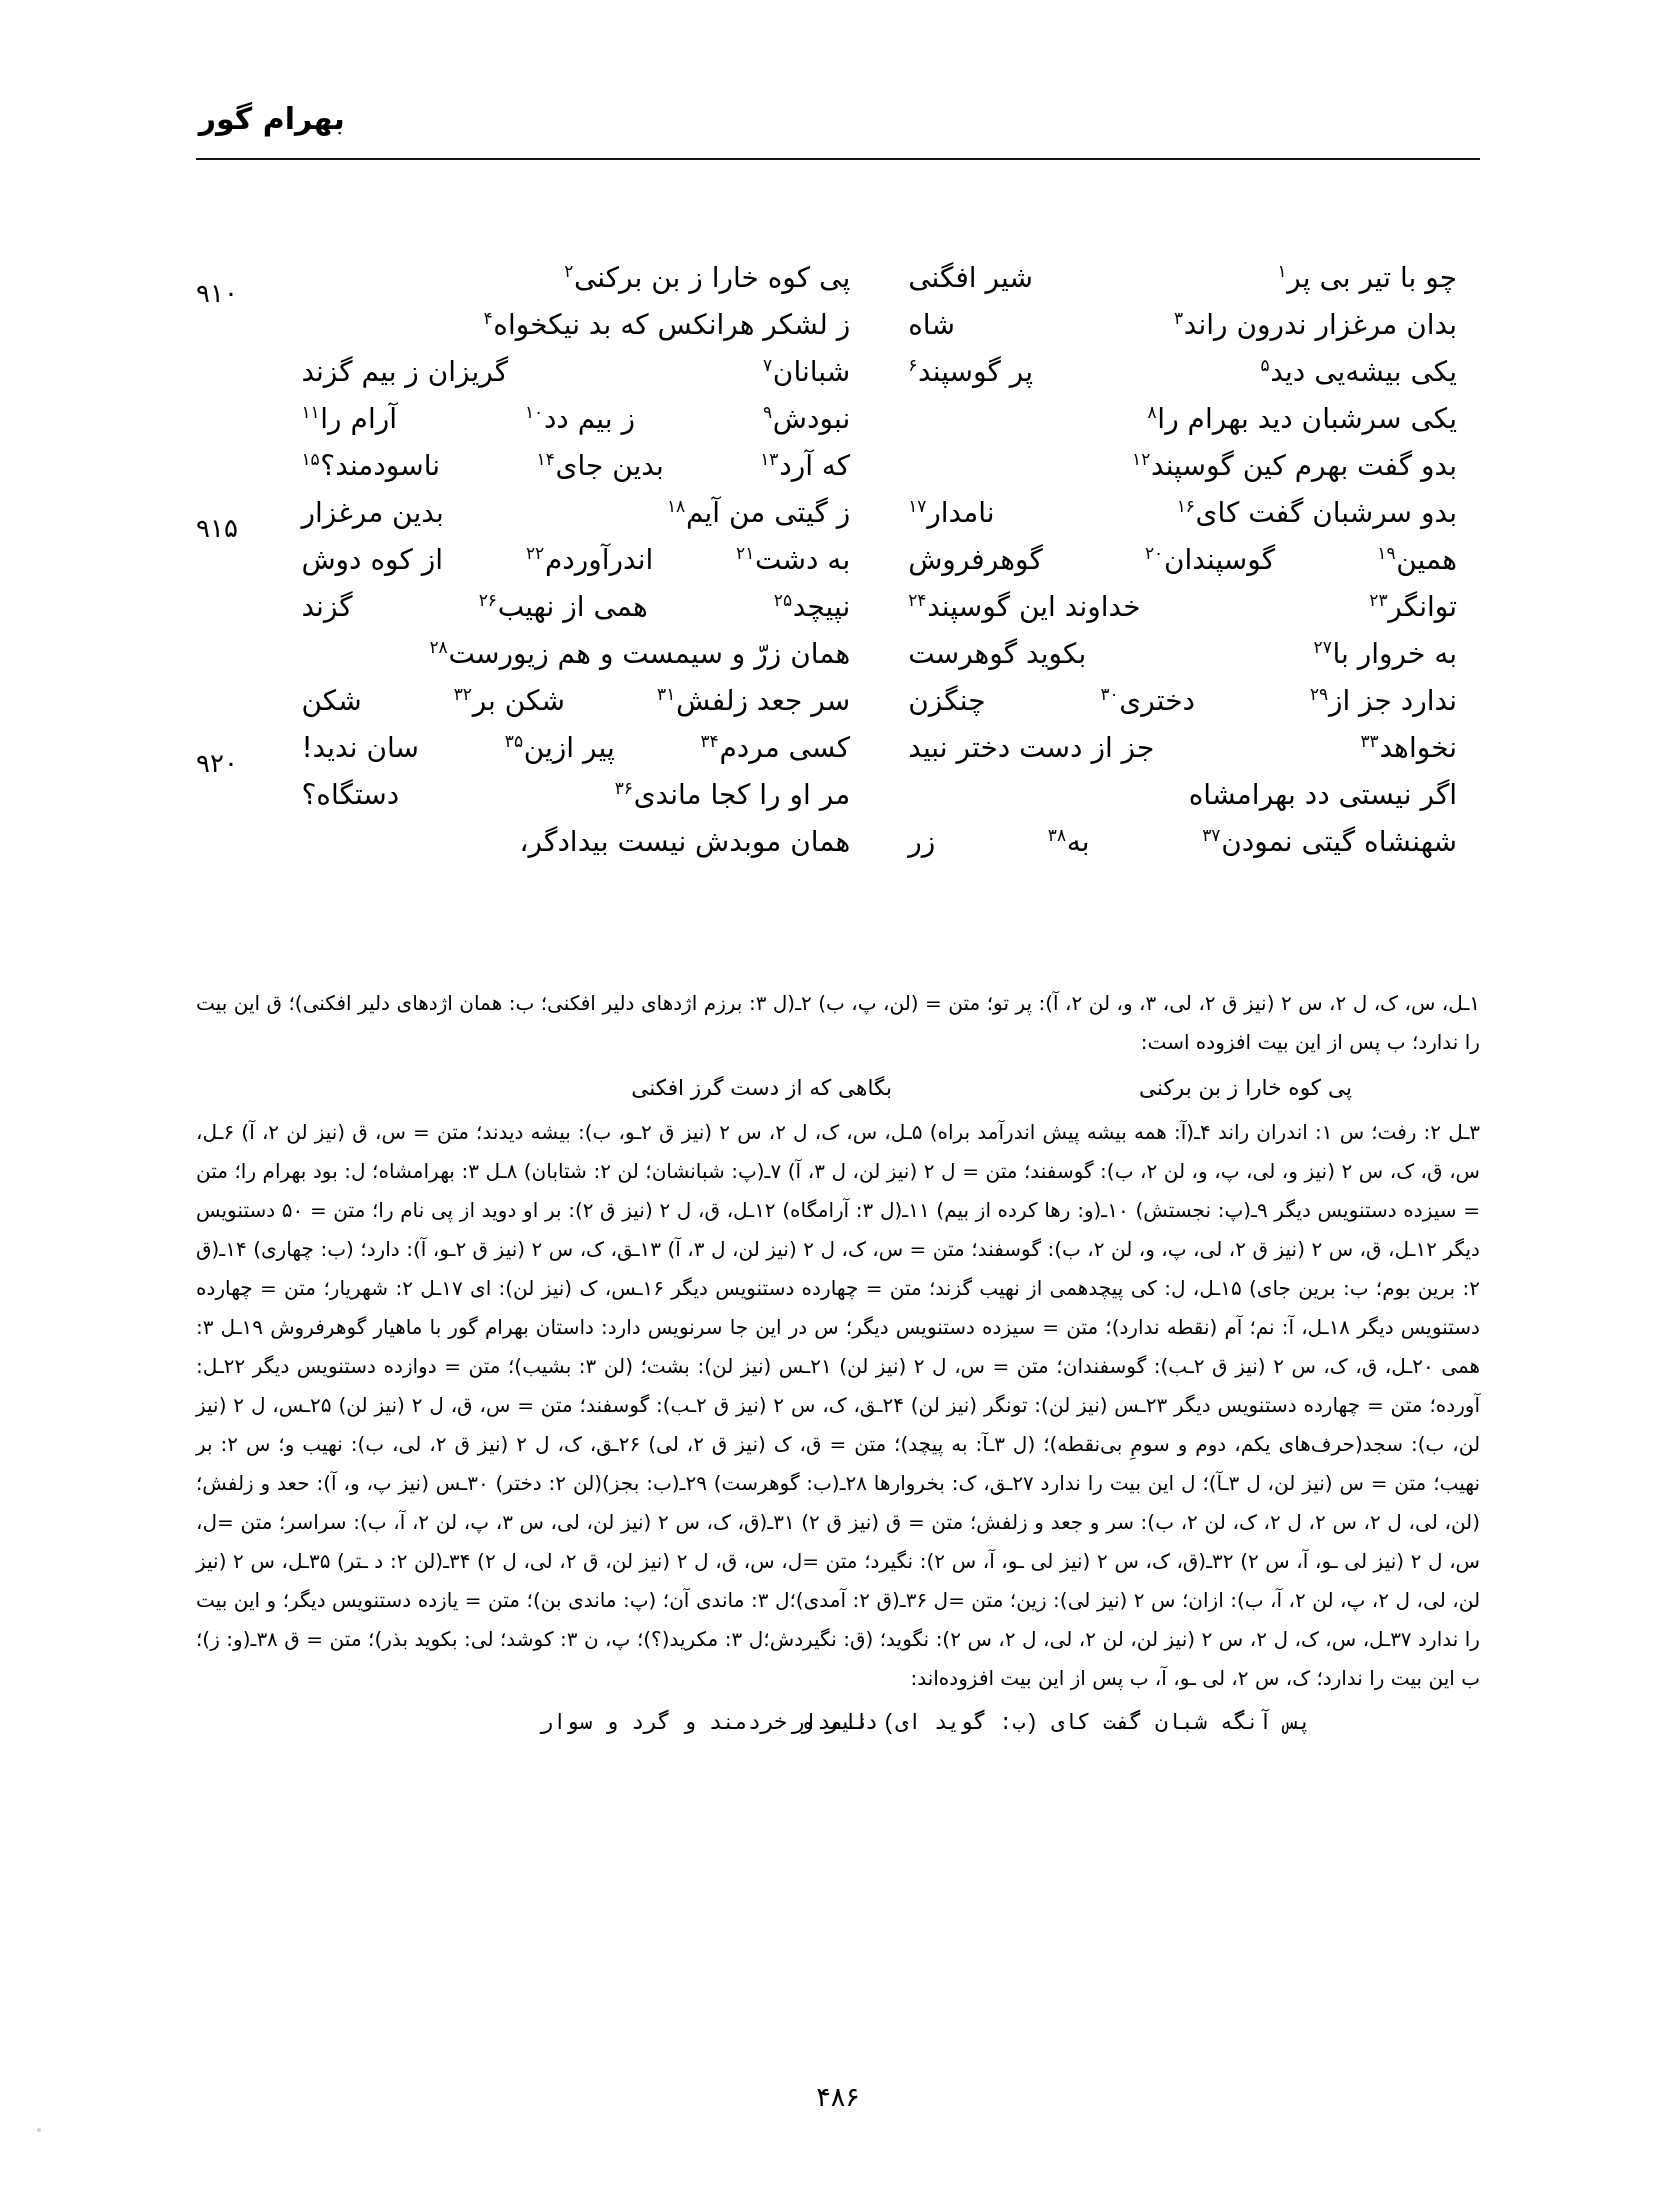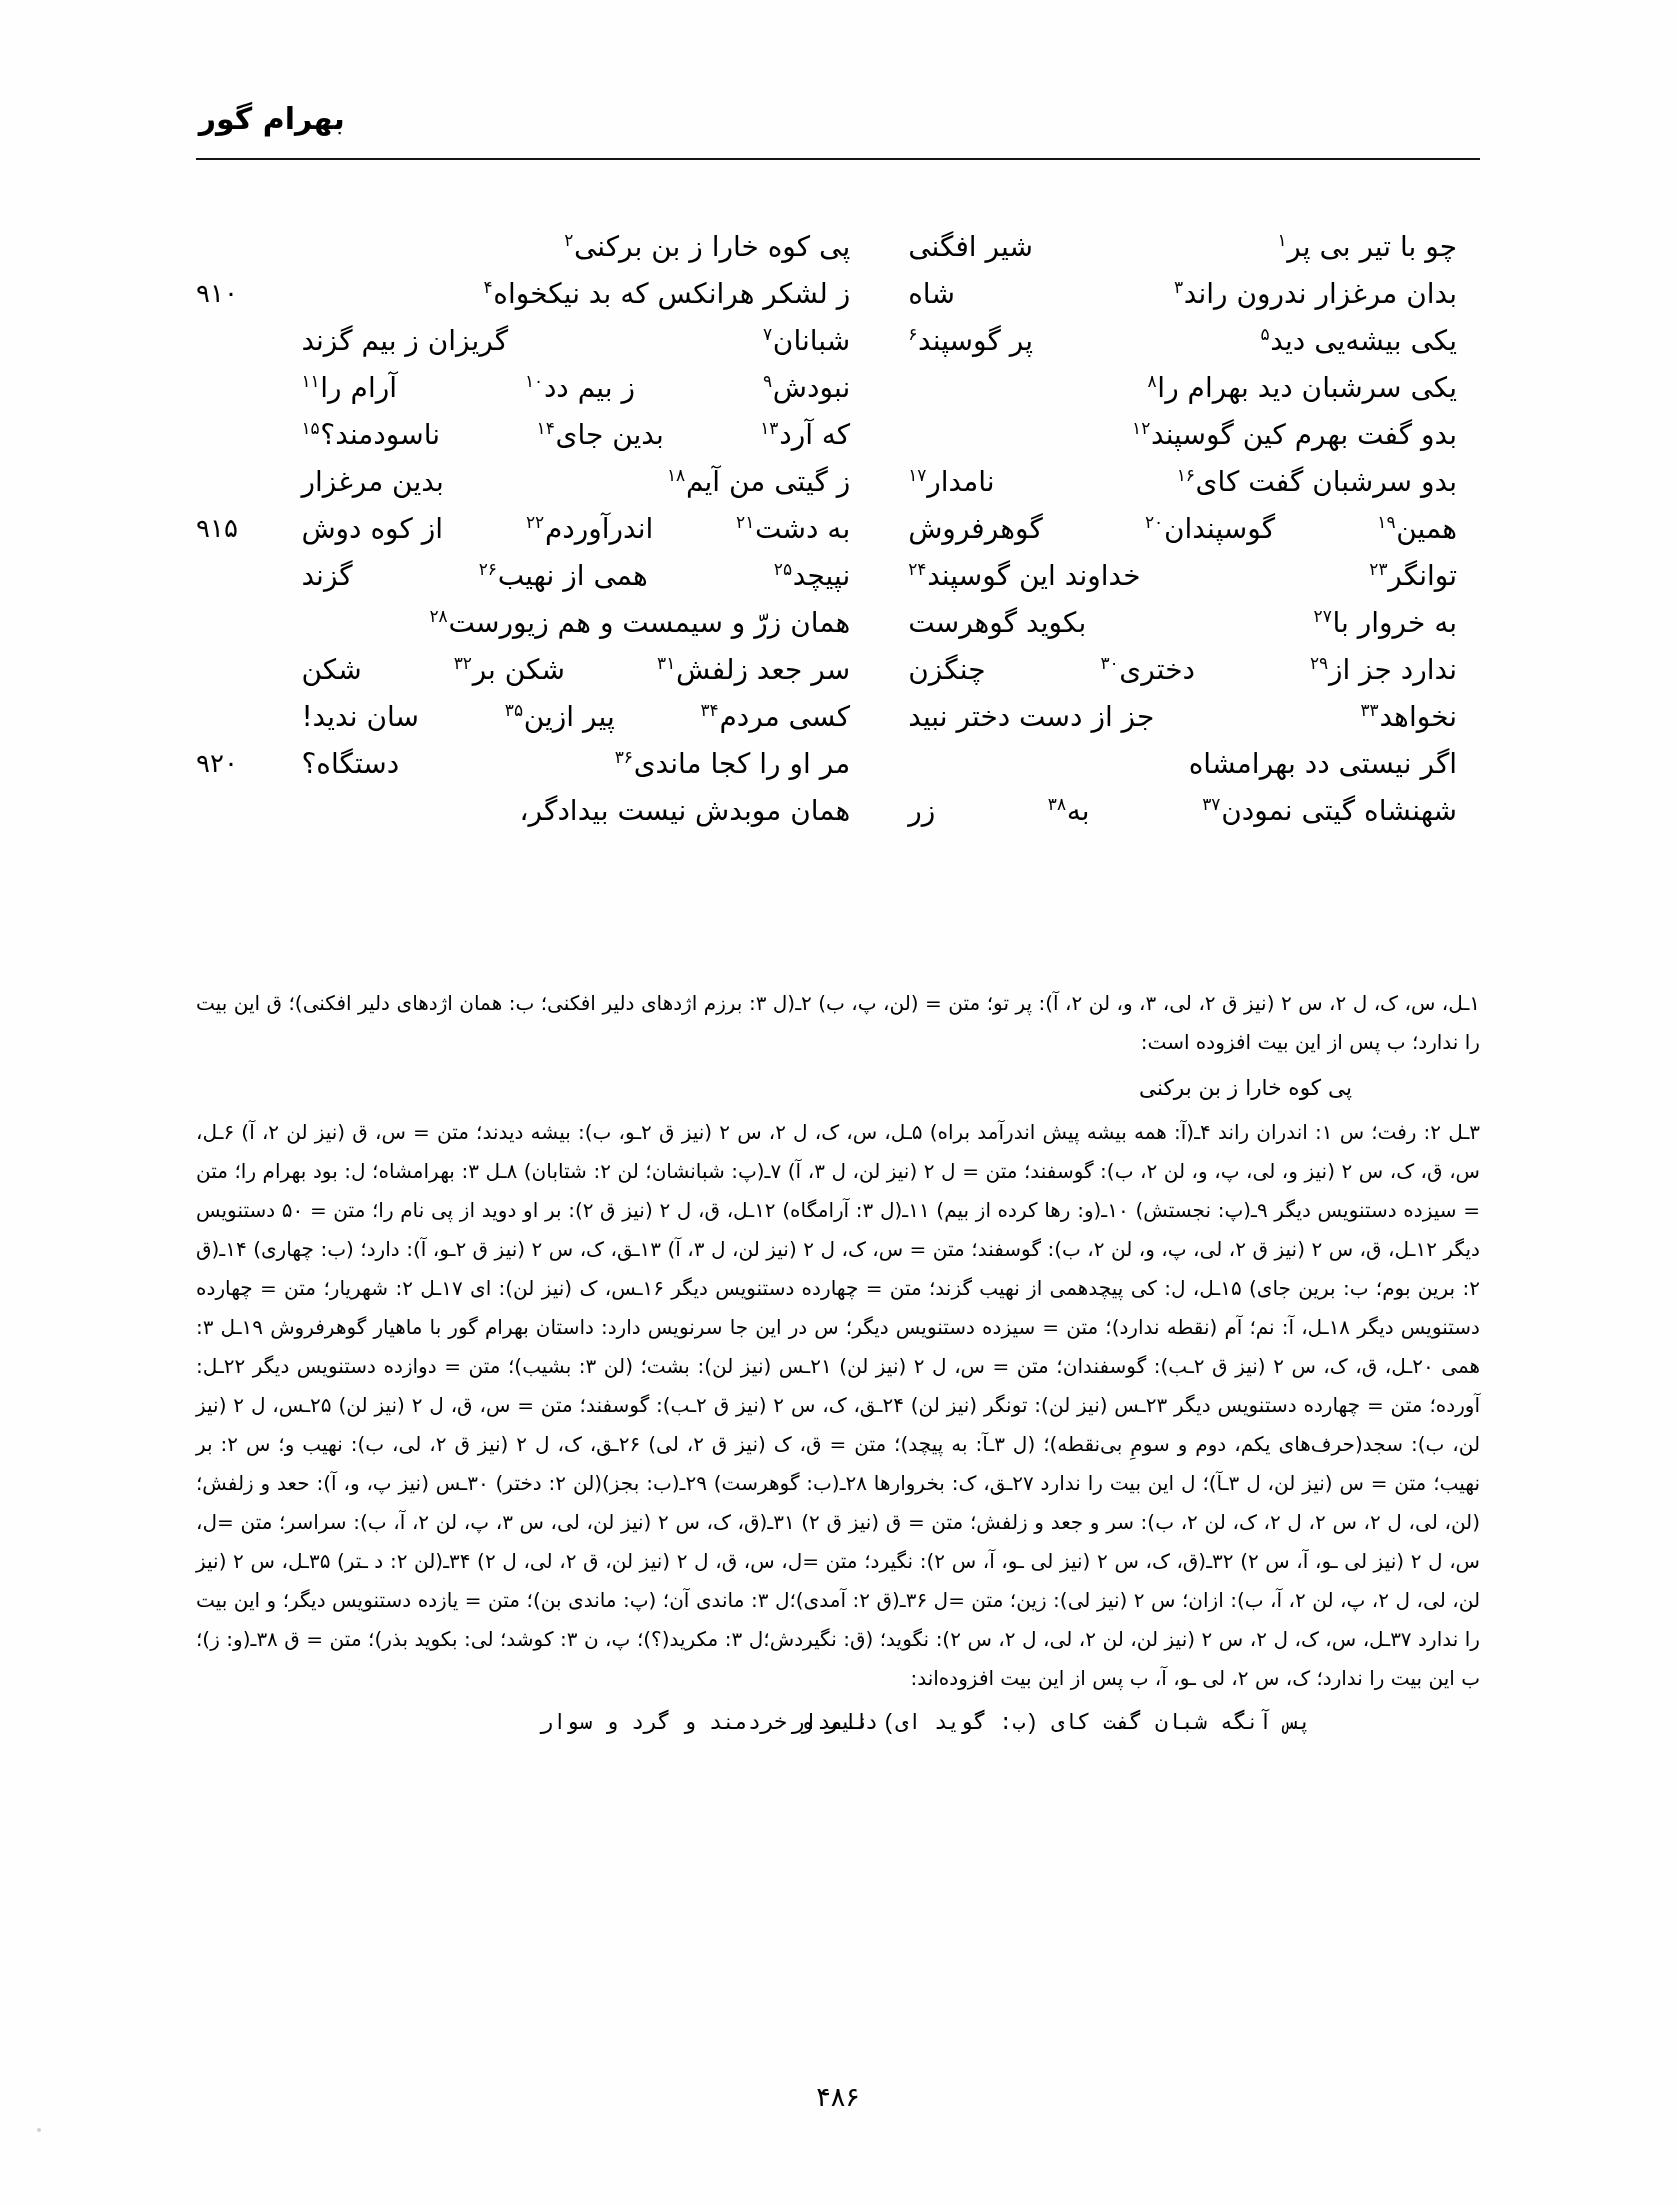--- a/index.html
+++ b/index.html
@@ -72,20 +72,21 @@
     display: flex;
     flex-direction: row;
     justify-content: space-between;
     padding-left: 23px;
     padding-right: 23px;
     overflow: visible;
   }
   .hemistich.first { margin-left: 12px; }
   .hemistich .w {
     display: inline-block;
+    margin-top: 31px;
   }
   sup.fn {
     font-size: 17px;
     vertical-align: super;
     line-height: 0;
     margin-right: 0.7px;
     letter-spacing: 0;
   }
 
   
@@ -305,20 +306,21 @@
         </div>
         <div class="bayt-num"></div>
       </div>
     </div>
 
   <div class="apparatus">
     <p class="app-para">۱ـل، س، ک، ل ۲، س ۲ (نیز ق ۲، لی، ۳، و، لن ۲، آ): پر تو؛ متن = (لن، پ، ب)   ۲ـ(ل ۳: برزم اژدهای دلیر افکنی؛ ب: همان اژدهای دلیر افکنی)؛ ق این بیت را ندارد؛ ب پس از این بیت افزوده است:</p>
 
     <div class="inset-bayt">
       <span class="ih">پی کوه خارا ز بن برکنی</span>
+      <span class="ih second">بگاهی که از دست گرز افکنی</span>
     </div>
 
     <p class="app-para">۳ـل ۲: رفت؛ س ۱: اندران راند   ۴ـ(آ: همه بیشه پیش اندرآمد براه)   ۵ـل، س، ک، ل ۲، س ۲ (نیز ق ۲ـو، ب): بیشه دیدند؛ متن = س، ق (نیز لن ۲، آ)   ۶ـل، س، ق، ک، س ۲ (نیز و، لی، پ، و، لن ۲، ب): گوسفند؛ متن = ل ۲ (نیز لن، ل ۳، آ)   ۷ـ(پ: شبانشان؛ لن ۲: شتابان)   ۸ـل ۳: بهرامشاه؛ ل: بود بهرام را؛ متن = سیزده دستنویس دیگر   ۹ـ(پ: نجستش)   ۱۰ـ(و: رها کرده از بیم)   ۱۱ـ(ل ۳: آرامگاه)   ۱۲ـل، ق، ل ۲ (نیز ق ۲): بر او دوید از پی نام را؛ متن = ۵۰ دستنویس دیگر   ۱۲ـل، ق، س ۲ (نیز ق ۲، لی، پ، و، لن ۲، ب): گوسفند؛ متن = س، ک، ل ۲ (نیز لن، ل ۳، آ)   ۱۳ـق، ک، س ۲ (نیز ق ۲ـو، آ): دارد؛ (ب: چهاری)   ۱۴ـ(ق ۲: برین بوم؛ ب: برین جای)   ۱۵ـل، ل: کی پیچدهمی از نهیب گزند؛ متن = چهارده دستنویس دیگر   ۱۶ـس، ک (نیز لن): ای   ۱۷ـل ۲: شهریار؛ متن = چهارده دستنویس دیگر   ۱۸ـل، آ: نم؛ آم (نقطه ندارد)؛ متن = سیزده دستنویس دیگر؛ س در این جا سرنویس دارد: داستان بهرام گور با ماهیار گوهرفروش   ۱۹ـل ۳: همی   ۲۰ـل، ق، ک، س ۲ (نیز ق ۲ـب): گوسفندان؛ متن = س، ل ۲ (نیز لن)   ۲۱ـس (نیز لن): بشت؛ (لن ۳: بشیب)؛ متن = دوازده دستنویس دیگر   ۲۲ـل: آورده؛ متن = چهارده دستنویس دیگر   ۲۳ـس (نیز لن): تونگر (نیز لن)   ۲۴ـق، ک، س ۲ (نیز ق ۲ـب): گوسفند؛ متن = س، ق، ل ۲ (نیز لن)   ۲۵ـس، ل ۲ (نیز لن، ب): سجد(حرف‌های یکم، دوم و سومِ بی‌نقطه)؛ (ل ۳ـآ: به پیچد)؛ متن = ق، ک (نیز ق ۲، لی)   ۲۶ـق، ک، ل ۲ (نیز ق ۲، لی، ب): نهیب و؛ س ۲: بر نهیب؛ متن = س (نیز لن، ل ۳ـآ)؛ ل این بیت را ندارد   ۲۷ـق، ک: بخروارها   ۲۸ـ(ب: گوهرست)   ۲۹ـ(ب: بجز)(لن ۲: دختر)   ۳۰ـس (نیز پ، و، آ): حعد و زلفش؛ (لن، لی، ل ۲، س ۲، ل ۲، ک، لن ۲، ب): سر و جعد و زلفش؛ متن = ق (نیز ق ۲)   ۳۱ـ(ق، ک، س ۲ (نیز لن، لی، س ۳، پ، لن ۲، آ، ب): سراسر؛ متن =ل، س، ل ۲ (نیز لی ـو، آ، س ۲)   ۳۲ـ(ق، ک، س ۲ (نیز لی ـو، آ، س ۲): نگیرد؛ متن =ل، س، ق، ل ۲ (نیز لن، ق ۲، لی، ل ۲)   ۳۴ـ(لن ۲: د ـتر)   ۳۵ـل، س ۲ (نیز لن، لی، ل ۲، پ، لن ۲، آ، ب): ازان؛ س ۲ (نیز لی): زین؛ متن =ل   ۳۶ـ(ق ۲: آمدی)؛ل ۳: ماندی آن؛ (پ: ماندی بن)؛ متن = یازده دستنویس دیگر؛ و این بیت را ندارد   ۳۷ـل، س، ک، ل ۲، س ۲ (نیز لن، لن ۲، لی، ل ۲، س ۲): نگوید؛ (ق: نگیردش؛ل ۳: مکرید(؟)؛ پ، ن ۳: ‌کوشد؛ لی: بکوید بذر)؛ متن = ق   ۳۸ـ(و: ز)؛ ب این بیت را ندارد؛ ک، س ۲، لی ـو، آ، ب پس از این بیت افزوده‌اند:</p>
 
     <div class="inset-bayt narrow">
       <span class="ih">پس آنگه شبان گفت کای (ب: گوید ای) نامدار</span>
       <span class="ih second">دلیر و خردمند و گرد و سوار</span>
     </div>
   </div>
 

